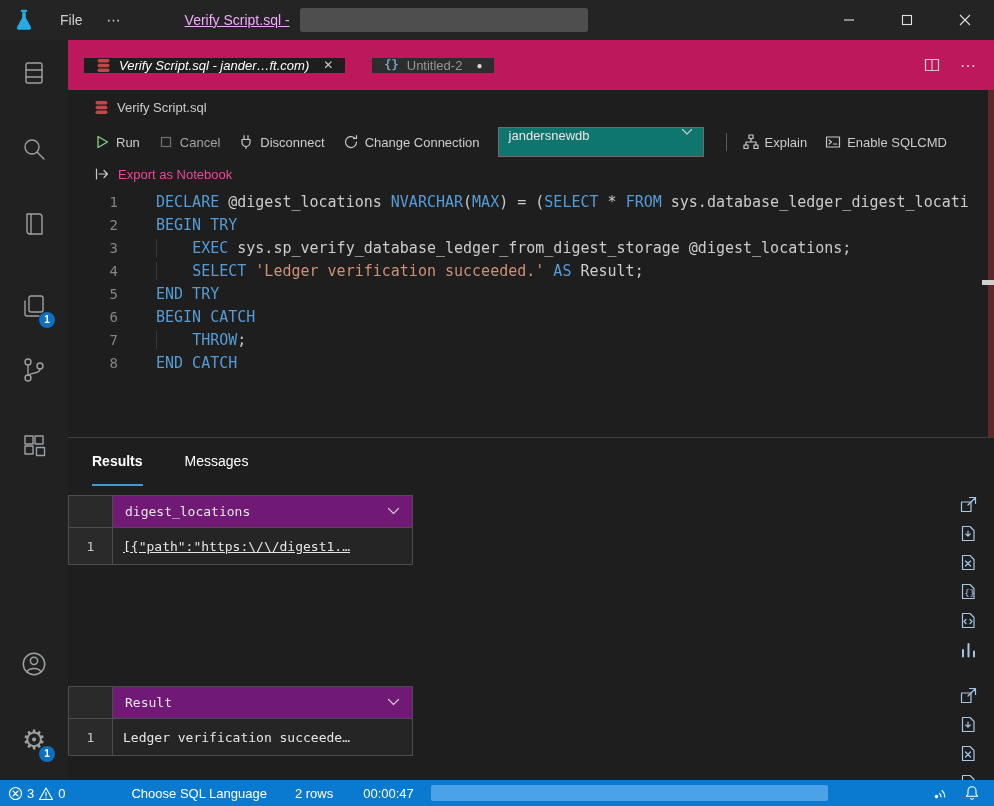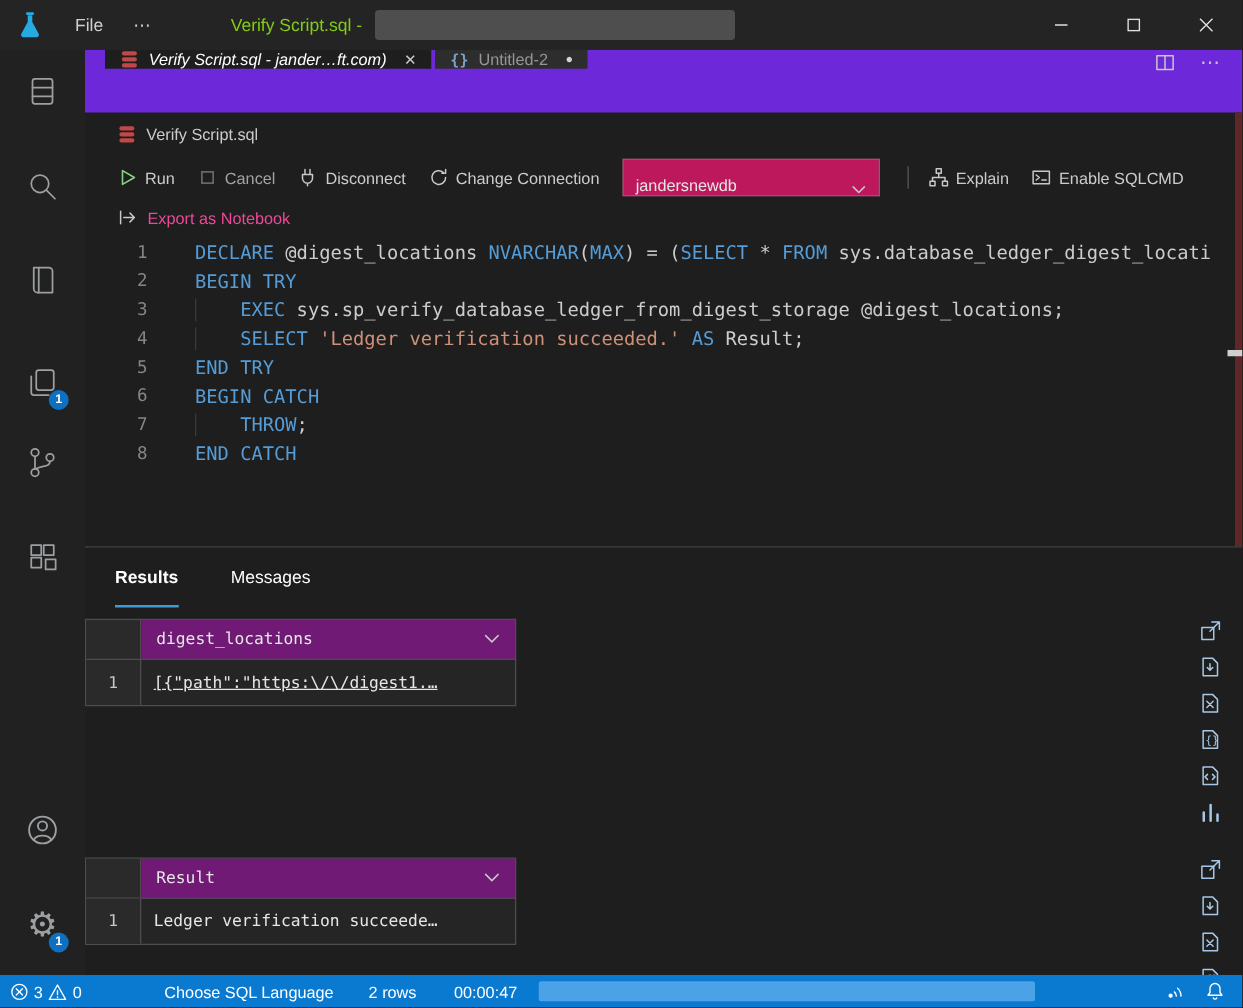--- a/index.html
+++ b/index.html
@@ -4,56 +4,56 @@
 <style>
 *{box-sizing:border-box;margin:0;padding:0;}
 html,body{width:994px;height:806px;background:#1e1e1e;font-family:"Liberation Sans",sans-serif;overflow:hidden;}
 .app{position:relative;width:994px;height:806px;}
 
 
 .titlebar{position:absolute;top:0;left:0;width:100%;height:40px;background:#242424;display:flex;align-items:center;color:#cfcfcf;font-size:14px;}
 .logo{width:48px;display:flex;justify-content:center;align-items:center;}
 .menu-item{padding:0 12px;height:100%;display:flex;align-items:center;}
 .tb-title-wrap{display:flex;align-items:center;margin-left:52px;gap:10px;}
-.tb-title{color:#84cc16;}
+.tb-title{color:#f0abfc;text-decoration:underline;}
 .redacted-dark{width:288px;height:24px;background:#4e4e4e;border-radius:3px;filter:blur(.4px);}
 .win-controls{margin-left:auto;display:flex;height:100%;}
 .win-btn{width:58px;height:100%;display:flex;align-items:center;justify-content:center;}
 .wc{stroke:#e0e0e0;fill:none;stroke-width:1.1;}
 
 
 .activitybar{position:absolute;left:0;top:40px;width:68px;height:740px;background:#212121;}
 .ab-item{position:absolute;left:0;width:68px;height:34px;display:flex;align-items:center;justify-content:center;}
 .si{stroke:#9da0a3;fill:none;stroke-width:1.4;stroke-linecap:round;stroke-linejoin:round;}
 .gear-glyph{font-size:27px;color:#9da0a3;line-height:1;}
 .badge{position:absolute;right:13px;bottom:-5px;width:16px;height:16px;border-radius:50%;background:#0e70c0;color:#fff;font-size:10px;line-height:16px;text-align:center;font-weight:bold;}
 
 
 .content{position:absolute;left:68px;top:40px;width:926px;height:740px;background:#1e1e1e;}
 
 
-.tabstrip{height:50px;background:#6d28d9;display:flex;align-items:flex-start;padding-left:16px;}
+.tabstrip{height:50px;background:#be185d;display:flex;align-items:center;padding-left:16px;gap:24px;}
 .tab{display:flex;align-items:center;gap:8px;padding:0 12px;font-size:13px;}
 .tab.active{background:#1e1e1e;color:#ffffff;}
 .tab.inactive{background:#2d2d2d;color:#969696;margin-left:3px;}
 .tab-label.italic{font-style:italic;}
 .tab-close{color:#cccccc;font-size:12px;margin-left:6px;}
 .dirty-dot{color:#d4d4d4;font-size:10px;margin-left:6px;}
 .braces{color:#7ca1c4;font-weight:bold;font-family:"DejaVu Sans Mono",monospace;font-size:12px;}
 .tab-actions{margin-left:auto;display:flex;align-items:center;gap:20px;padding-right:18px;color:#c5c5c5;}
 .ti{stroke:#c8c8c8;fill:none;stroke-width:1.2;stroke-linecap:round;stroke-linejoin:round;}
 
 
 .breadcrumb{height:34px;display:flex;align-items:center;gap:8px;padding-left:26px;font-size:13px;color:#cccccc;}
 
 
 .toolbar{height:36px;display:flex;align-items:center;padding-left:26px;font-size:13px;color:#cccccc;}
 .tb-item{display:flex;align-items:center;gap:6px;margin-right:18px;}
 .tb-item.disabled{color:#a3a3a3;}
-.db-select{width:206px;height:30px;background:#be185d;border:1px solid #6b6b6b;display:flex;align-items:flex-end;justify-content:space-between;padding:0 10px;color:#e6e6e6;margin-right:22px;}
+.db-select{width:206px;height:30px;background:#0f766e;border:1px solid #6b6b6b;display:flex;align-items:flex-start;justify-content:space-between;padding:0 10px;color:#e6e6e6;margin-right:22px;}
 .vsep{width:1px;height:18px;background:#5a5a5a;margin-right:16px;}
 
 
 .export-row{height:28px;display:flex;align-items:center;gap:8px;padding-left:26px;font-size:13px;color:#ec4899;}
 
 
 .editor{position:relative;height:249px;padding-top:3px;font-family:"DejaVu Sans Mono","Liberation Mono",monospace;font-size:15px;color:#cccccc;overflow:hidden;}
 .code-line{display:flex;height:23px;line-height:23px;}
 .ln{width:50px;flex:none;text-align:right;color:#858585;font-size:14px;}
 .code{margin-left:38px;white-space:pre;}

